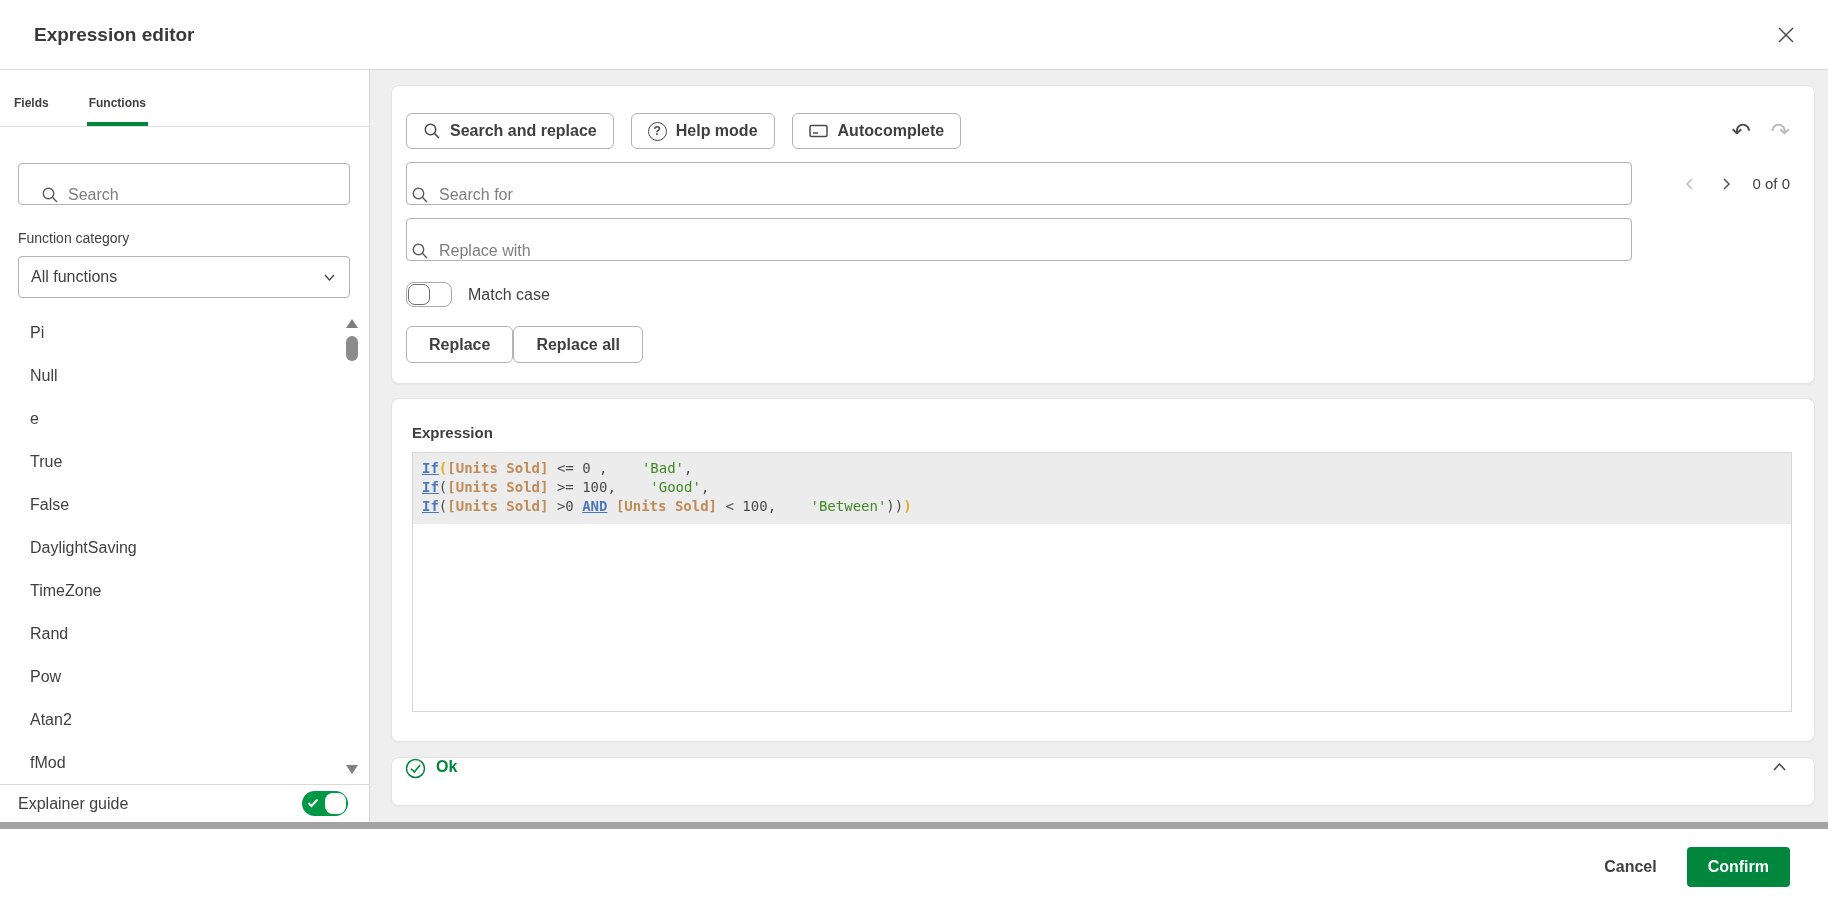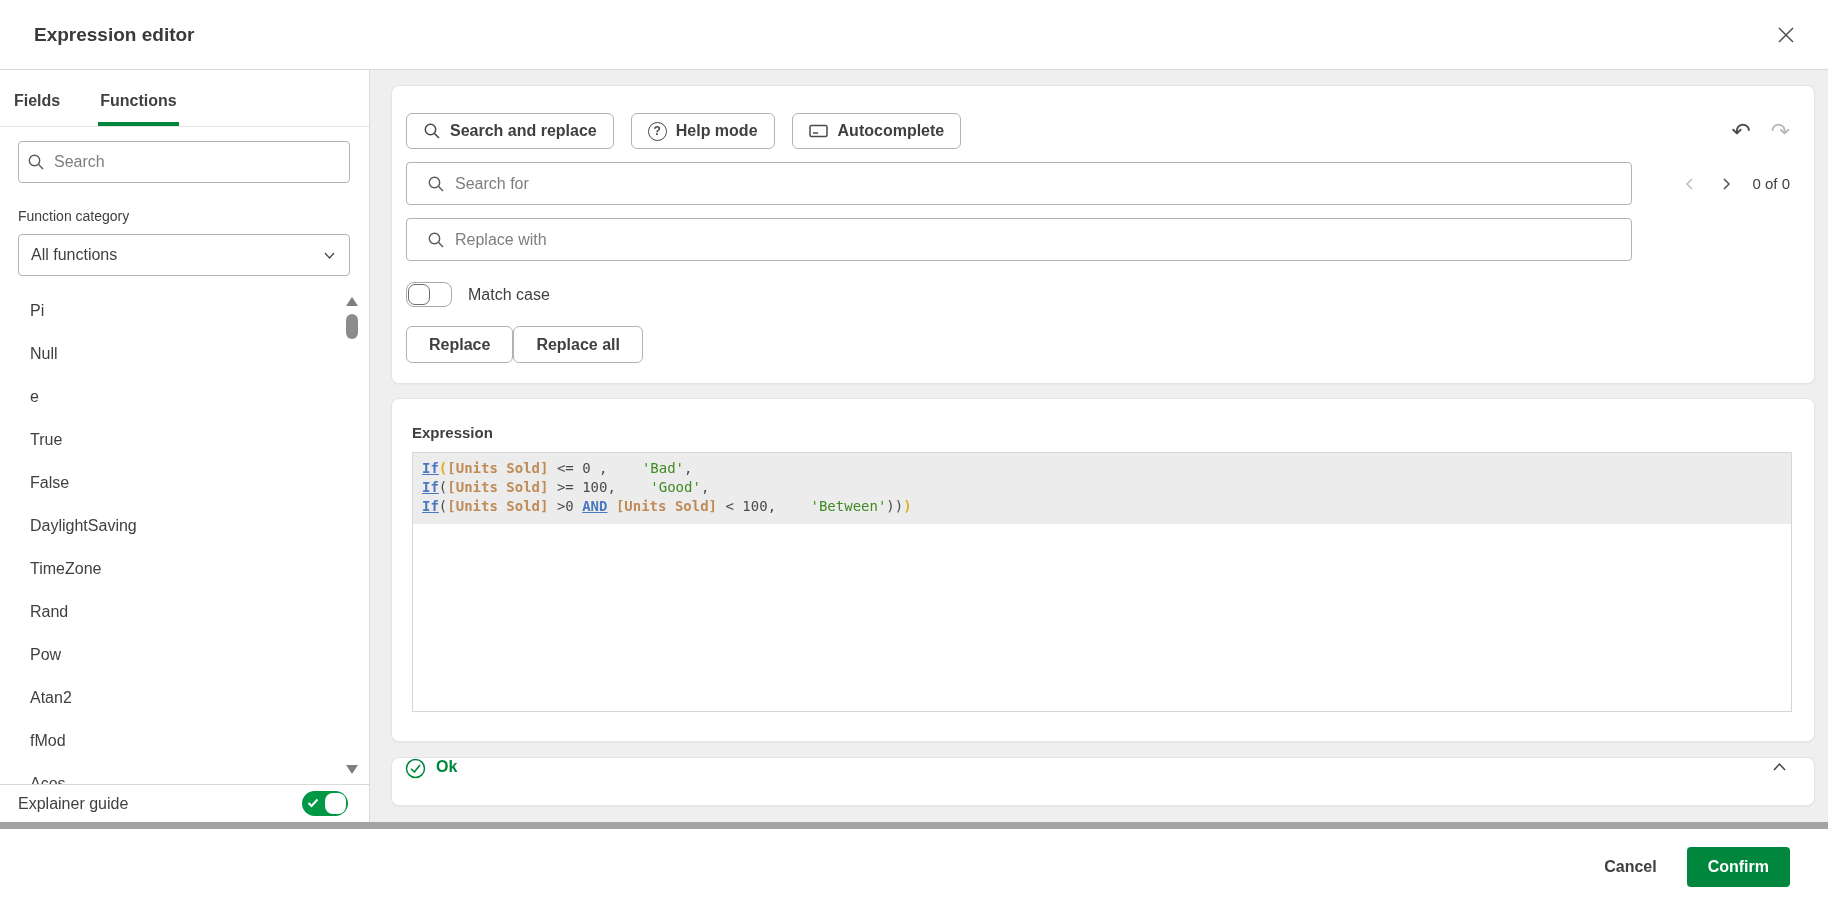--- a/index.html
+++ b/index.html
@@ -21,27 +21,27 @@
   
   .main { display:flex; height:752px; }
   .sidebar {
     width:370px; background:#fff; border-right:1px solid #d9d9d9;
     display:flex; flex-direction:column;
   }
   .content { flex:1; background:#efefef; padding:15px 13px 0 21px; overflow:hidden; }
   
   .tabs { display:flex; gap:36px; padding:0 0 0 12px; border-bottom:1px solid #e2e2e2; height:57px; align-items:flex-end; }
   .tab {
-    font-size:16px; font-weight:700; color:#404040; padding:14px 2px 12px 2px;
+    font-size:12px; font-weight:700; color:#404040; padding:14px 2px 12px 2px;
     border-bottom:4px solid transparent; cursor:pointer; background:transparent; border-top:none; border-left:none; border-right:none;
   }
   .tab.active { border-bottom-color:var(--accent-green,#00873d); }
   .side-search {
-    margin:14px 19px 0 18px; height:42px; border:1px solid #b3b3b3; border-radius:4px;
-    display:flex; align-items:center; padding:0 8px; background:#fff;
+    margin:36px 19px 0 18px; height:42px; border:1px solid #b3b3b3; border-radius:4px;
+    display:flex; align-items:flex-end; padding:0 22px; background:#fff;
   }
   .side-search input { border:none; outline:none; flex:1; font-size:16px; margin-left:9px; font-family:inherit; color:#404040; }
   .side-search input::placeholder, .find-input input::placeholder { color:#7e7e7e; }
   .cat-label { margin:25px 18px 0 18px; font-size:14px; color:#404040; }
   .dropdown {
     margin:10px 19px 0 18px; height:42px; border:1px solid #b3b3b3; border-radius:4px;
     display:flex; align-items:center; padding:0 12px; background:#fff; cursor:pointer;
   }
   .dropdown-value { flex:1; font-size:16px; color:#404040; }
   .fn-list { flex:1; position:relative; margin-top:13px; overflow:hidden; }
@@ -70,21 +70,21 @@
     display:flex; align-items:center; gap:9px; padding:0 16px;
     font-family:inherit; font-size:16px; font-weight:700; color:#404040;
   }
   .undo-redo { margin-left:auto; display:flex; gap:16px; align-items:center; }
   .icon-btn { border:none; background:transparent; cursor:pointer; font-size:23px; line-height:1; padding:0 2px; }
   .undo-glyph { color:#4a4a4a; }
   .redo-glyph { color:#b9b9b9; }
   .find-row { display:flex; align-items:center; margin-top:13px; }
   .find-input {
     flex:1; height:43px; border:1px solid #b3b3b3; border-radius:4px; background:#fff;
-    display:flex; align-items:center; padding:0 20px;
+    display:flex; align-items:flex-end; padding:0 4px;
   }
   .find-input input { border:none; outline:none; flex:1; font-size:16px; margin-left:10px; font-family:inherit; color:#404040; }
   .find-nav { width:160px; display:flex; align-items:center; justify-content:flex-end; gap:16px; padding-right:2px; }
   .nav-spacer { width:160px; }
   .chev-btn { border:none; background:transparent; cursor:pointer; display:flex; padding:2px; }
   .match-counter { font-size:15px; color:#404040; white-space:nowrap; }
   .case-row { display:flex; align-items:center; margin-top:21px; gap:16px; }
   .toggle-off { width:46px; height:25px; border-radius:8px; background:#fff; border:1px solid #a9a9a9; position:relative; cursor:pointer; display:block; }
   .toggle-off .knob { position:absolute; left:1px; top:1px; width:22px; height:21px; background:#fff; border:1px solid #6e6e6e; border-radius:7px; }
   .case-label { font-size:16px; color:#404040; }

